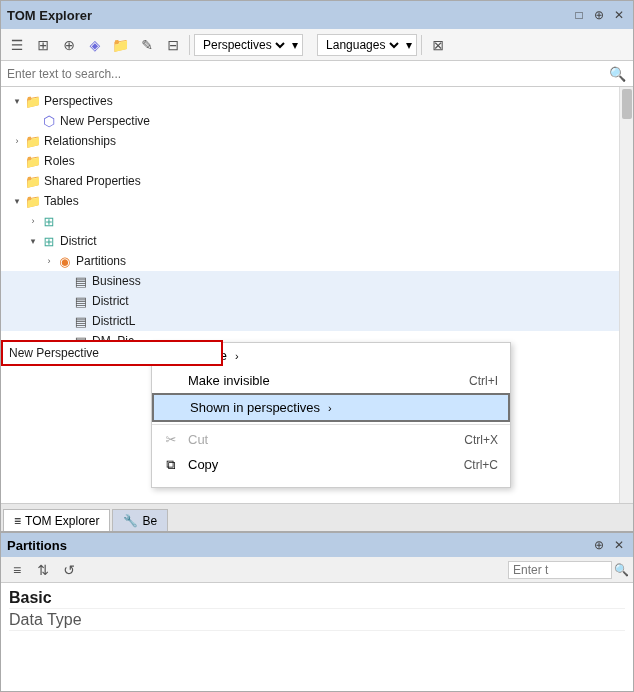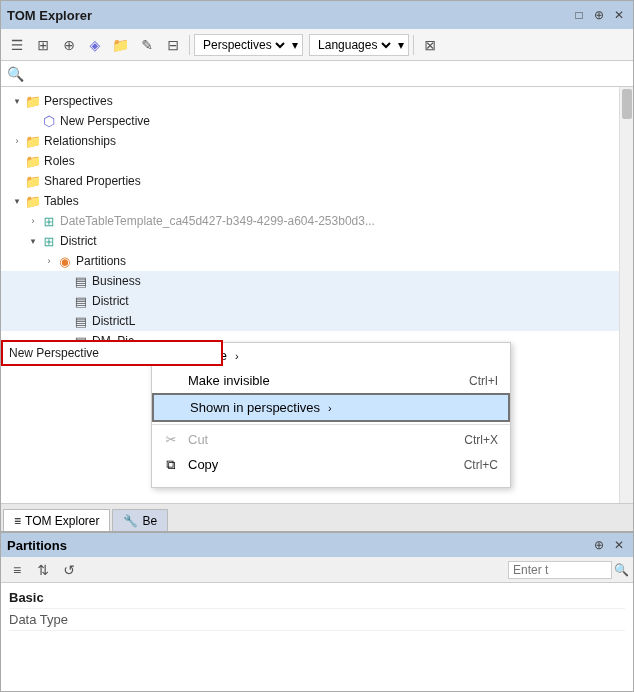--- a/index.html
+++ b/index.html
@@ -304,21 +304,21 @@
       padding: 4px 8px;
     }
     .props-row {
       display: flex;
       align-items: center;
       height: 22px;
       border-bottom: 1px solid #f0f0f0;
     }
     .props-key {
       width: 100px;
-      font-size: 13px;
+      font-size: 16px;
       color: #555;
       flex-shrink: 0;
     }
     .props-val {
       font-size: 12px;
       color: #1a1a1a;
     }
 
     
     .tree-container::-webkit-scrollbar { width: 14px; }
@@ -352,31 +352,32 @@
     <button class="toolbar-btn" title="Folder">📁</button>
     <button class="toolbar-btn" title="Edit">✎</button>
     <button class="toolbar-btn" title="Columns">⊟</button>
     <div class="toolbar-separator"></div>
     <div class="toolbar-dropdown">
       <select>
         <option>Perspectives</option>
       </select>
       <span>▾</span>
     </div>
-    <div class="toolbar-dropdown" style="margin-left:4px;">
+    <div class="toolbar-dropdown" style="margin-left:12px;">
       <select>
         <option>Languages</option>
       </select>
       <span>▾</span>
     </div>
     <div class="toolbar-separator"></div>
     <button class="toolbar-btn" title="Dock">⊠</button>
   </div>
 
   <div class="search-bar">
+    <input type="text" placeholder="Enter text to search..." style="">
     <button class="search-icon-btn">🔍</button>
   </div>
 
   <div class="tree-container" style="position:relative;">
     <div class="tree-content">
 
       <div class="tree-item">
         <span class="tree-indent" style="width:8px;"></span>
         <span class="tree-expand">▾</span>
         <span class="tree-icon icon-folder">📁</span>
@@ -415,21 +416,20 @@
         <span class="tree-indent" style="width:8px;"></span>
         <span class="tree-expand">▾</span>
         <span class="tree-icon icon-folder">📁</span>
         <span class="tree-label">Tables</span>
       </div>
 
       <div class="tree-item">
         <span class="tree-indent" style="width:24px;"></span>
         <span class="tree-expand">›</span>
         <span class="tree-icon" style="color:#4a9;">⊞</span>
-        <span class="tree-label faded">DateTableTemplate_ca45d427-b349-4299-a604-253b0d3...</span>
       </div>
 
       <div class="tree-item">
         <span class="tree-indent" style="width:24px;"></span>
         <span class="tree-expand">▾</span>
         <span class="tree-icon" style="color:#4a9;">⊞</span>
         <span class="tree-label">District</span>
       </div>
 
       <div class="tree-item">

